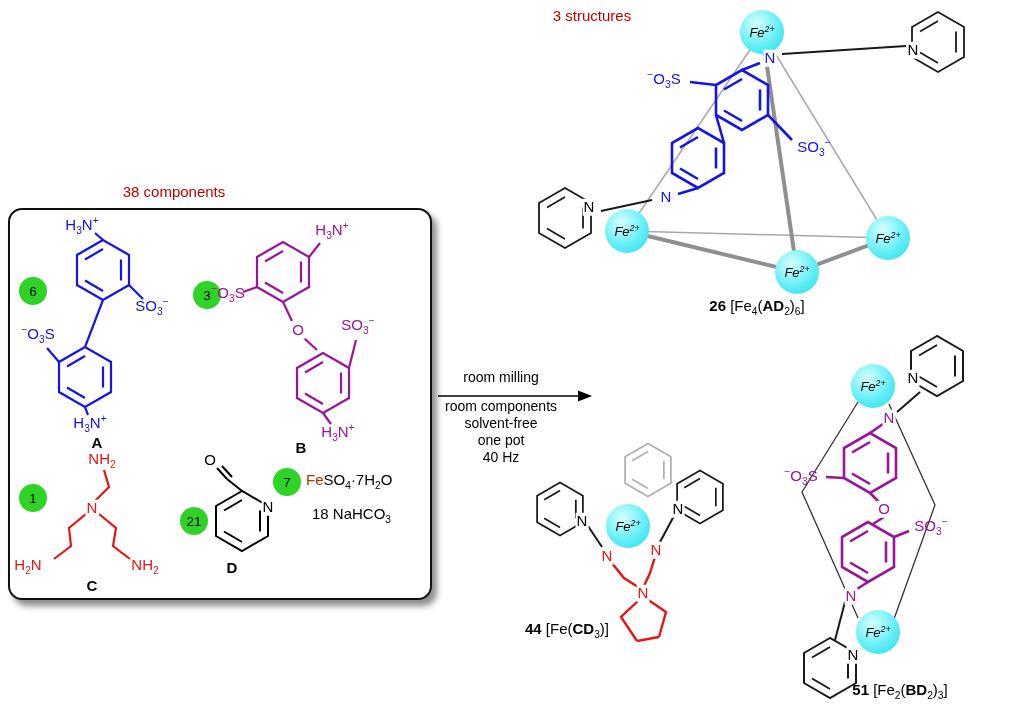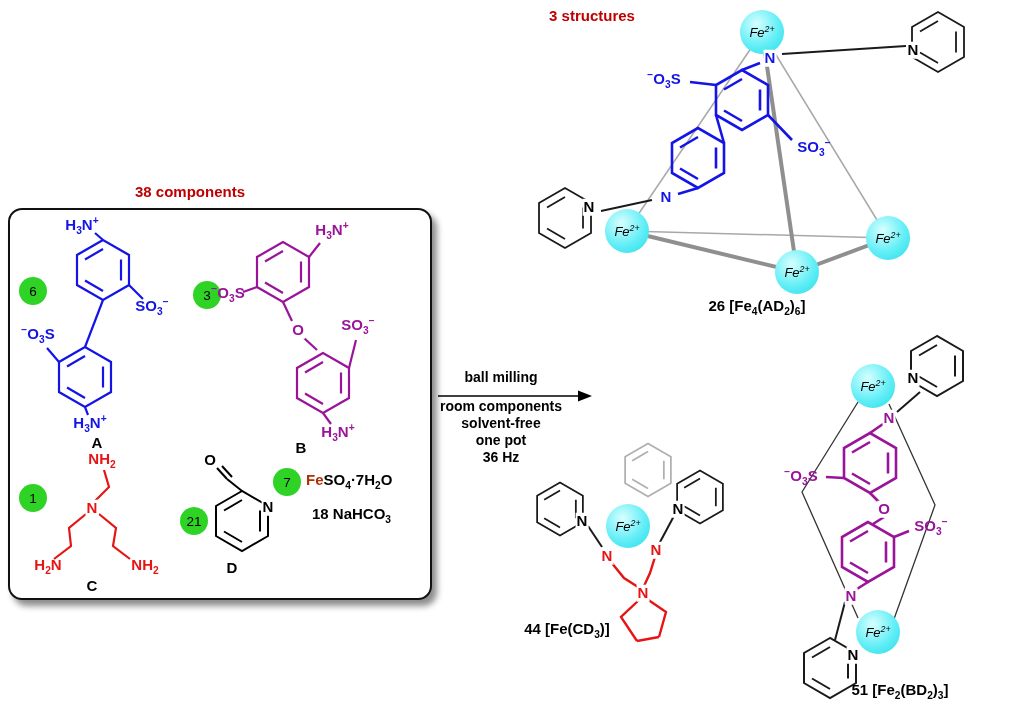--- a/index.html
+++ b/index.html
@@ -3,21 +3,21 @@
 <meta charset="utf-8">
 <style>
   * { margin:0; padding:0; box-sizing:border-box; }
   body { background:#fff; font-family:"Liberation Sans","DejaVu Sans",sans-serif; }
   #canvas { position:relative; width:1024px; height:708px; background:#fff; overflow:hidden; }
   #scheme-svg { position:absolute; left:0; top:0; z-index:2; }
   .box { position:absolute; left:8px; top:208px; width:424px; height:392px;
          border:2.5px solid #111; border-radius:14px; background:#fff;
          box-shadow:5px 6px 6px rgba(0,0,0,0.45); z-index:1; }
   .lbl { position:absolute; transform:translate(-50%,-50%); font-size:15px; line-height:1.1;
-         white-space:nowrap; z-index:3; color:#000;font-weight:bold; }
+         white-space:nowrap; z-index:3; color:#000; }
   .lbl-left { transform:translate(0,-50%); }
   .lbl sub, .lbl sup { font-size:68%; }
   .title { color:#c00000; }
   .blue { color:#1414e6; }
   .purple { color:#991499; }
   .redc { color:#e61414; }
   .cl { font-weight:bold; }
   .nbg { background:#fff; padding:0 1px; }
   .cond { font-size:14px; }
   .prod { font-size:15px; }
@@ -160,21 +160,21 @@
     </g>
     <g class="g-red2">
       <polyline points="611,562 624,578 638,587"></polyline>
       <polyline points="655,557 650,573 644,586"></polyline>
       <polyline points="647,599 666,612 659,637"></polyline>
       <polyline points="639,600 621,617 637,641"></polyline>
       <line x1="659" y1="637" x2="637" y2="641"></line>
     </g>
   </svg>
 
-  <div class="lbl title" style="left:190px;top:192px">38 components</div>
+  <div class="lbl title" style="left:174px;top:192px">38 components</div>
   <div class="lbl title" style="left:592px;top:16px">3 structures</div>
 
   <div class="badge" style="left:33px;top:291px">6</div>
   <div class="badge" style="left:207px;top:295px">3</div>
   <div class="badge" style="left:33px;top:498px">1</div>
   <div class="badge" style="left:194px;top:521px">21</div>
   <div class="badge" style="left:287px;top:482px">7</div>
 
   <div class="lbl blue" style="left:82px;top:226px"><span>H</span><sub>3</sub><span>N</span><sup>+</sup></div>
   <div class="lbl blue" style="left:152px;top:307px"><span>SO</span><sub>3</sub><sup>−</sup></div>
@@ -184,36 +184,36 @@
 
   <div class="lbl purple" style="left:332px;top:231px"><span>H</span><sub>3</sub><span>N</span><sup>+</sup></div>
   <div class="lbl purple" style="left:228px;top:294px"><sup>−</sup><span>O</span><sub>3</sub><span>S</span></div>
   <div class="lbl purple nbg" style="left:298px;top:330px"><span>O</span></div>
   <div class="lbl purple" style="left:358px;top:326px"><span>SO</span><sub>3</sub><sup>−</sup></div>
   <div class="lbl purple" style="left:338px;top:433px"><span>H</span><sub>3</sub><span>N</span><sup>+</sup></div>
   <div class="lbl cl" style="left:301px;top:448px">B</div>
 
   <div class="lbl redc" style="left:102px;top:461px"><span>NH</span><sub>2</sub></div>
   <div class="lbl redc nbg" style="left:92px;top:508px"><span>N</span></div>
-  <div class="lbl redc" style="left:48px;top:567px"><span>H</span><sub>2</sub><span>N</span></div>
+  <div class="lbl redc" style="left:28px;top:567px"><span>H</span><sub>2</sub><span>N</span></div>
   <div class="lbl redc" style="left:145px;top:567px"><span>NH</span><sub>2</sub></div>
   <div class="lbl cl" style="left:92px;top:586px">C</div>
 
   <div class="lbl" style="left:210px;top:460px"><span>O</span></div>
   <div class="lbl nbg" style="left:268px;top:507px"><span>N</span></div>
   <div class="lbl cl" style="left:232px;top:568px">D</div>
 
   <div class="lbl lbl-left" style="left:306px;top:482px"><span class="fecolor">Fe</span><span>SO</span><sub>4</sub><span>·7H</span><sub>2</sub><span>O</span></div>
   <div class="lbl lbl-left" style="left:312px;top:516px"><span>18 NaHCO</span><sub>3</sub></div>
 
-  <div class="lbl cond" style="left:501px;top:378px">ball milling</div>
+  <div class="lbl cond" style="left:501px;top:378px">room milling</div>
   <div class="lbl cond" style="left:501px;top:407px">room components</div>
   <div class="lbl cond" style="left:501px;top:424px">solvent-free</div>
   <div class="lbl cond" style="left:501px;top:441px">one pot</div>
-  <div class="lbl cond" style="left:501px;top:458px">36 Hz</div>
+  <div class="lbl cond" style="left:501px;top:458px">40 Hz</div>
 
   <div class="feion" style="left:762px;top:32px">
       <span><span>Fe</span><sup>2+</sup></span>
     </div>
   <div class="feion" style="left:627px;top:231px">
       <span><span>Fe</span><sup>2+</sup></span>
     </div>
   <div class="feion" style="left:797px;top:272px">
       <span><span>Fe</span><sup>2+</sup></span>
     </div>

